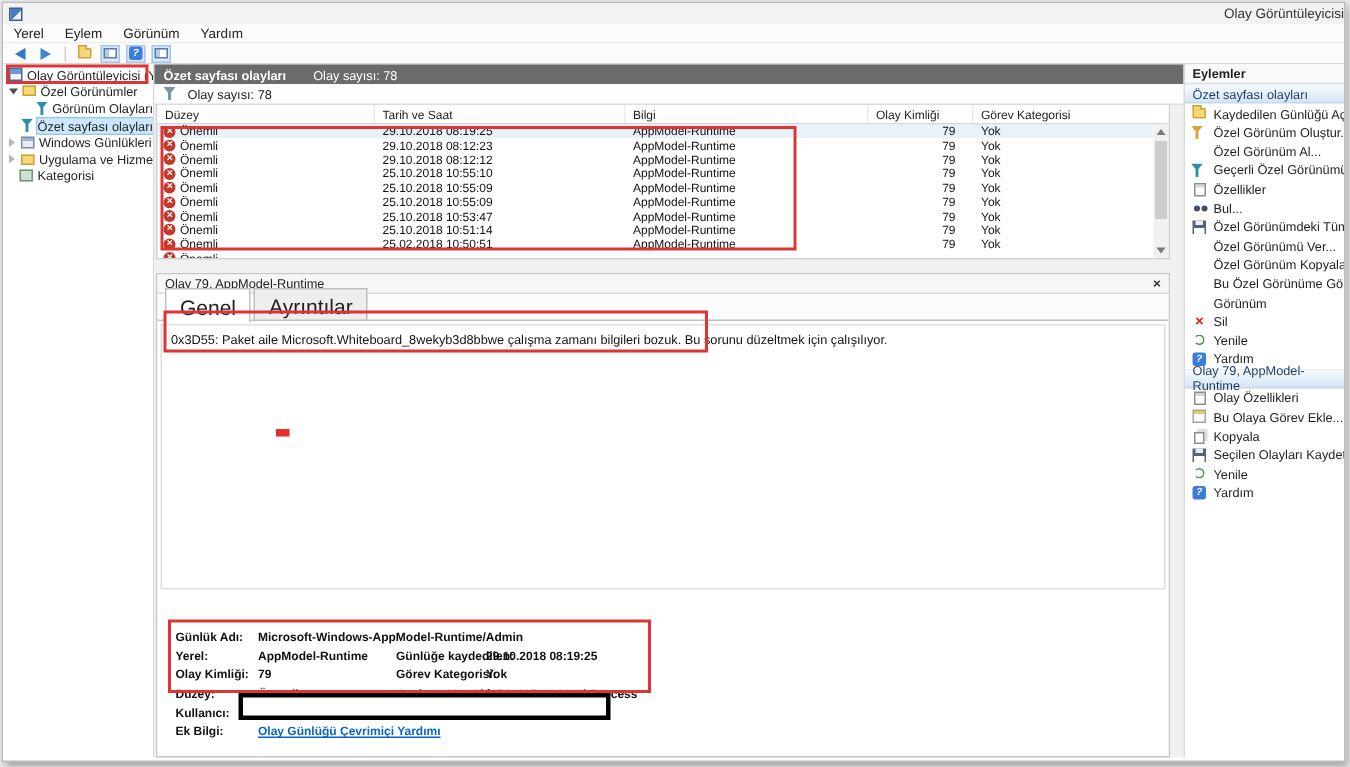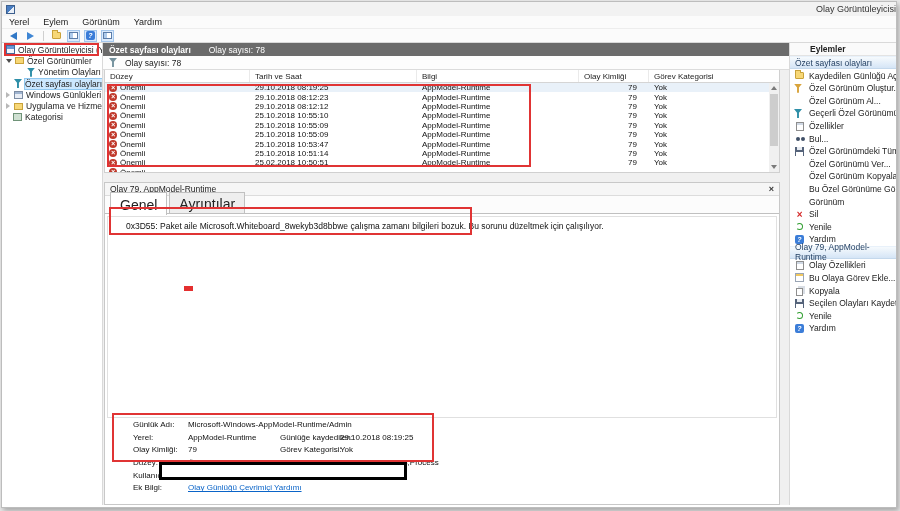--- a/index.html
+++ b/index.html
@@ -70,29 +70,29 @@
 
   
   .detail { position:absolute; left:1px; top:139px; width:676px; bottom:0; background:#fff; border:1px solid #c8c8c8; }
   .detail-title { position:absolute; left:0; top:0; width:100%; height:13px; background:#f6f6f6; border-bottom:1px solid #dcdcdc; display:flex; align-items:center; padding:0 5px; font-size:8.5px; color:#222; }
   .detail-close { margin-left:auto; font-size:9px; font-weight:bold; color:#333; line-height:9px; }
   .tabs { position:absolute; left:0; top:13px; width:100%; height:18px; background:#fcfcfc; display:flex; align-items:flex-end; padding-left:5px; }
   .tab { font-size:14px; color:#222; padding:3px 9px 2px 9px; border:1px solid #c0c0c0; border-bottom:none; background:#eeeeee; margin-right:2px; position:relative; }
   .tab.active { background:#fff; z-index:2; top:1px; padding-top:4px; }
   .tab-line { position:absolute; left:0; top:30px; width:100%; height:1px; background:#c0c0c0; }
   .detail-content { position:absolute; left:0; top:31px; right:0; bottom:0; background:#fff; }
-  .desc-box { position:absolute; left:2px; top:2px; right:2px; height:202px; border:1px solid #e0e0e0; background:#fff; font-size:8.5px; color:#111; padding:4px 18px; line-height:11px; }
-  .fields { position:absolute; left:28px; right:4px; top:204px; font-size:8px; color:#111; }
+  .desc-box { position:absolute; left:2px; top:2px; right:2px; height:177px; border:1px solid #e0e0e0; background:#fff; font-size:8.5px; color:#111; padding:4px 6px; line-height:11px; }
+  .fields { position:absolute; left:12px; right:4px; top:204px; font-size:8px; color:#111;font-weight:bold; }
   .frow { display:flex; height:12.7px; align-items:center; white-space:nowrap; }
   .fl1 { width:55px; flex:none; } .fv1 { width:92px; flex:none; overflow:visible; } .fl2 { width:60px; flex:none; } .fv2 { flex:1; overflow:hidden; }
   .fv-long { flex:1; }
   .link { color:#0a64c8; text-decoration:underline; }
 
   
-  .act-header { height:13px; display:flex; align-items:center; padding-left:20px; font-size:8.5px; font-weight:bold; color:#222; border-bottom:1px solid #e3e3e3; background:#fafafa; }
+  .act-header { height:13px; display:flex; align-items:center; padding-left:5px; font-size:8.5px; font-weight:bold; color:#222; border-bottom:1px solid #e3e3e3; background:#fafafa; }
   .act-section { height:13.4px; background:linear-gradient(180deg,#f6fafd,#d5e5f6); border-top:1px solid #e8f1fa; border-bottom:1px solid #c4d8ec; display:flex; align-items:center; padding-left:5px; font-size:8.5px; color:#1f3c5f; }
   .act-item { height:12.6px; display:flex; align-items:center; padding-left:3px; gap:3px; white-space:nowrap; overflow:hidden; }
   .act-item .icbox { width:13px; height:10px; flex:none; display:flex; align-items:center; justify-content:center; }
   .act-item .albl { font-size:8.5px; color:#222; overflow:hidden; }
   .ic-props { width:8px; height:9px; background:#fff; border:1px solid #8e8e8e; box-shadow:inset 0 2px 0 #cfd8e4; }
   .ic-find { width:4px; height:4px; border-radius:50%; background:#3f4f66; box-shadow:5px 0 0 #3f4f66; margin-right:4px; }
   .ic-save { width:9px; height:9px; background:#55637a; position:relative; }
   .ic-save:before { content:""; position:absolute; left:2px; top:0; width:5px; height:3px; background:#e8ecf2; }
   .ic-save:after { content:""; position:absolute; left:1px; bottom:0; width:7px; height:4px; background:#ffffff; }
   .ic-delx { color:#d42a2a; font-size:10px; font-weight:bold; line-height:9px; }
@@ -150,21 +150,21 @@
       <span class="lbl">Olay Görüntüleyicisi (Yerel)</span>
     </div>
     <div class="tree-item">
       <i class="tw exp-open"></i>
       <span class="ic-tfolder"></span>
       <span class="lbl">Özel Görünümler</span>
     </div>
     <div class="tree-item">
       <span class="indent2"></span>
       <span class="ic-funnel"></span>
-      <span class="lbl">Yönetim Olayları</span>
+      <span class="lbl">Görünüm Olayları</span>
     </div>
     <div class="tree-item selected">
       <span class="indent2"></span>
       <span class="ic-funnel"></span>
       <span class="lbl">Özet sayfası olayları</span>
     </div>
     <div class="tree-item">
       <i class="tw exp-closed"></i>
       <span class="ic-logs"></span>
       <span class="lbl">Windows Günlükleri</span>

